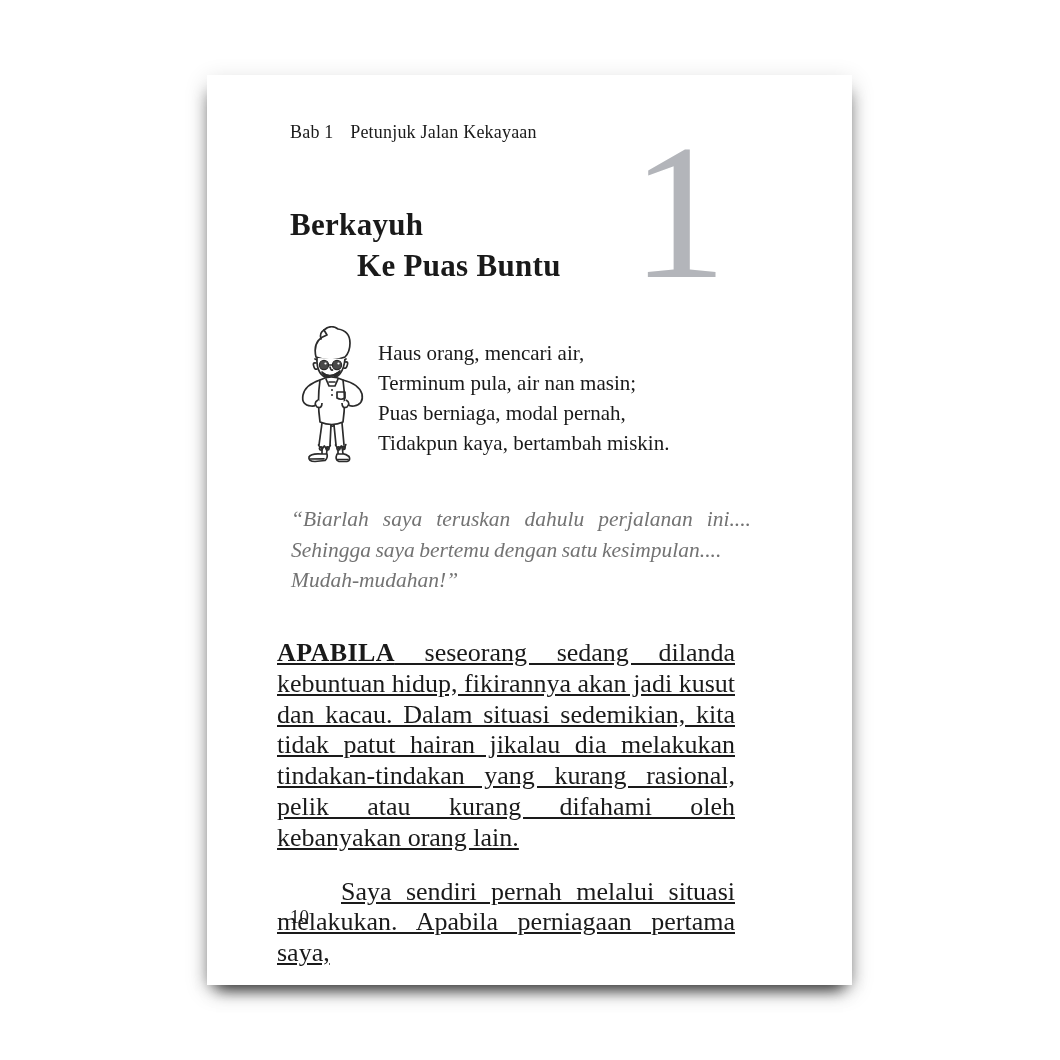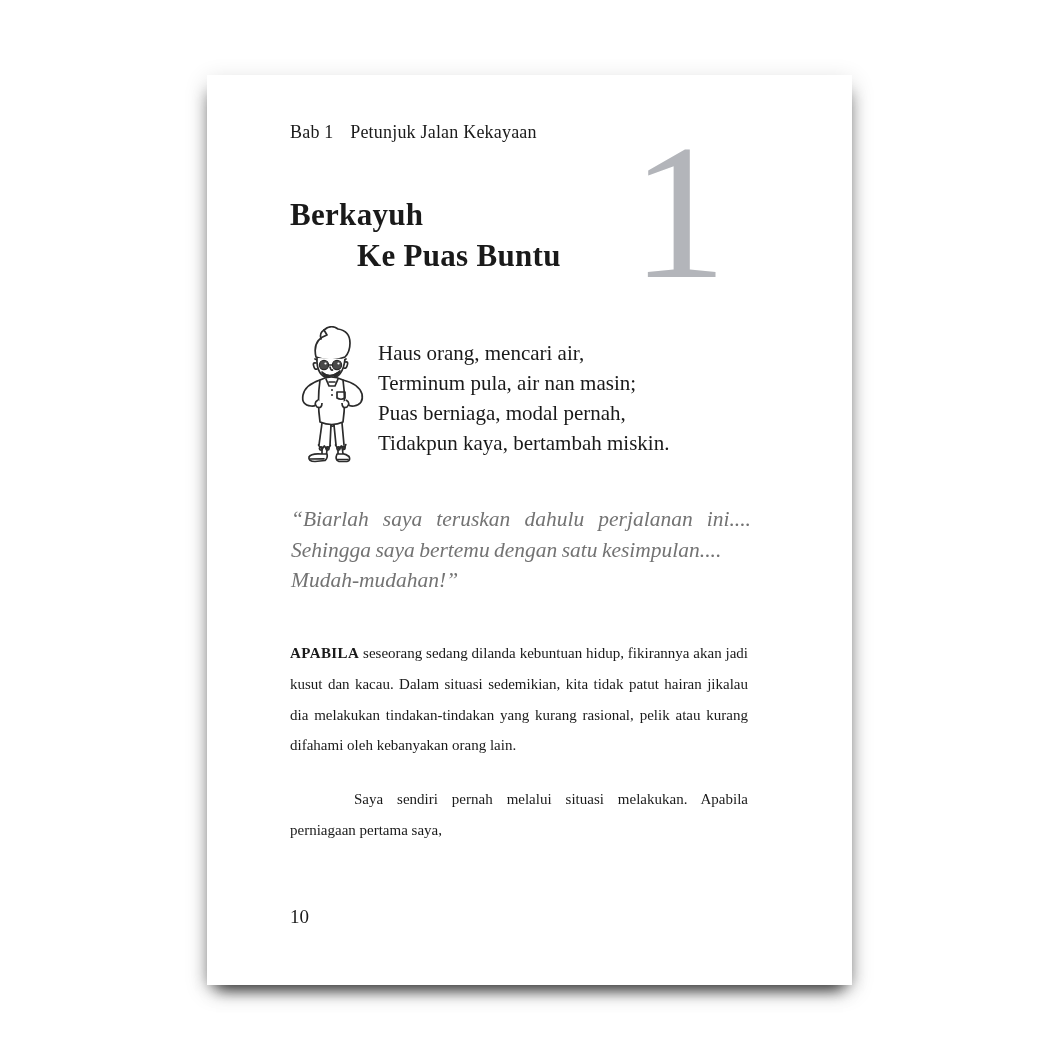--- a/index.html
+++ b/index.html
@@ -36,21 +36,21 @@
     left: 83px;
     top: 47px;
     font-size: 18px;
     white-space: nowrap;
     letter-spacing: 0.2px;
   }
   .running-header .book-title-part { margin-left: 12px; }
   .chapter-title {
     position: absolute;
     left: 83px;
-    top: 119px;
+    top: 129px;
     font-size: 31px;
     font-weight: bold;
     line-height: 41px;
     letter-spacing: 0.3px;
     white-space: nowrap;
   }
   .chapter-title .line2 { padding-left: 67px; }
   .chapter-number {
     position: absolute;
     left: 424px;
@@ -83,26 +83,27 @@
     width: 460px;
     font-size: 21.5px;
     font-style: italic;
     line-height: 30.5px;
     color: #737373;
   }
   .q-just { text-align: justify; text-align-last: justify; }
   .q-tight { word-spacing: -1px; white-space: nowrap; }
   .body-text {
     position: absolute;
-    left: 83px;
+    left: 70px;
     top: 563px;
     width: 458px;
-    font-size: 15px;
+    font-size: 26px;
     line-height: 30.8px;
     text-align: justify;
+    text-decoration: underline;
   }
   .body-text p { margin: 0; }
   .body-text p + p { margin-top: 23px; text-indent: 64px; }
   .body-text strong { letter-spacing: 0.4px; }
   .page-number {
     position: absolute;
     left: 83px;
     top: 831px;
     width: 458px;
     text-align: left;

